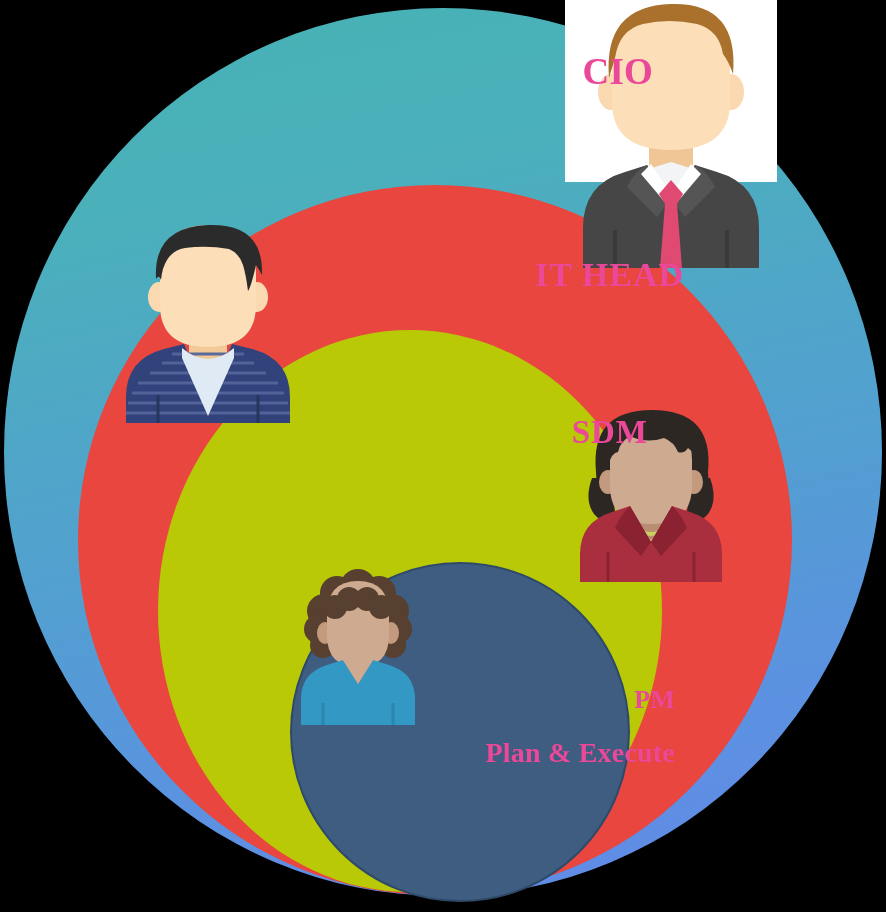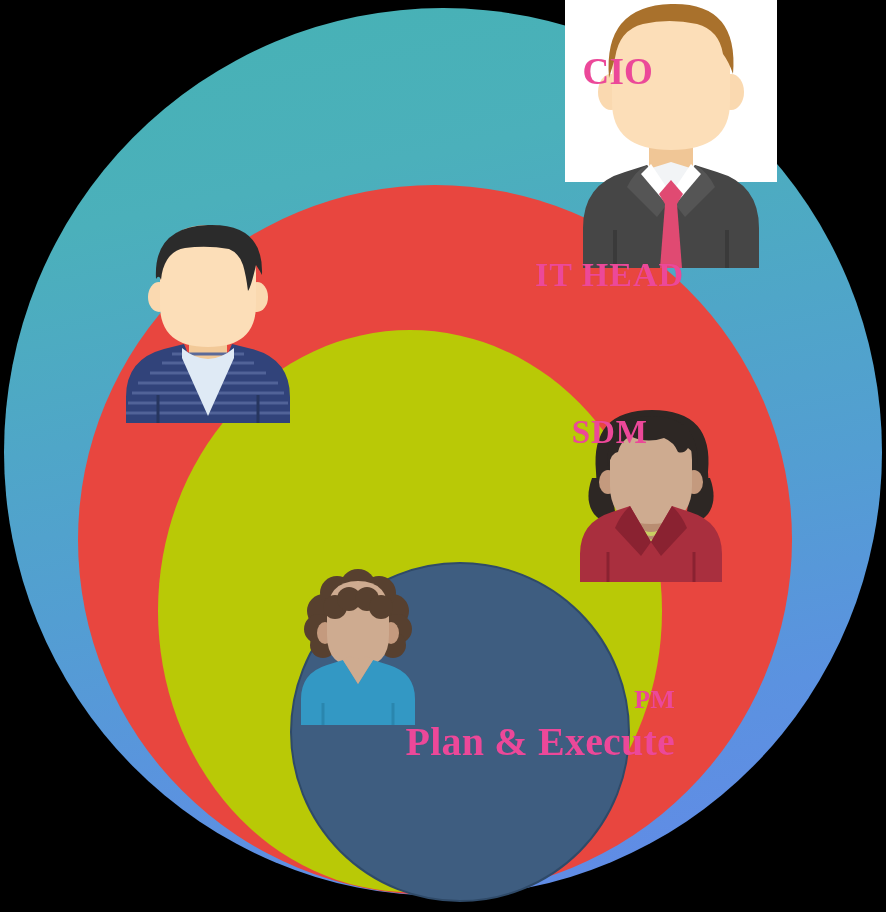--- a/index.html
+++ b/index.html
@@ -90,21 +90,21 @@
   #label-ithead { left: 244px; top: 255px; width: 440px; }
   #label-ithead .role   { font-size: 34px; letter-spacing: 1px; }
   #label-ithead .action { font-size: 38px; margin-top: 2px; }
 
   #label-sdm { left: 218px; top: 405px; width: 430px; margin-top: 8px; }
   #label-sdm .role   { font-size: 33px; letter-spacing: 1px; }
   #label-sdm .action { font-size: 37px; margin-top: 2px; }
 
   #label-pm { left: 235px; top: 685px; width: 440px; }
   #label-pm .role   { font-size: 26px; }
-  #label-pm .action { font-size: 40px; margin-top: 2px; }
+  #label-pm .action { font-size: 28px; margin-top: 20px; }
 
   
   .avatar {
     position: absolute;
   }
   .avatar svg { display: block; }
 
   #avatar-cio    { left: 565px; top: -8px;  width: 212px; height: 276px; }
   #avatar-ithead { left: 122px; top: 205px; width: 172px; height: 218px; }
   #avatar-sdm    { left: 578px; top: 400px; width: 146px; height: 182px; }

